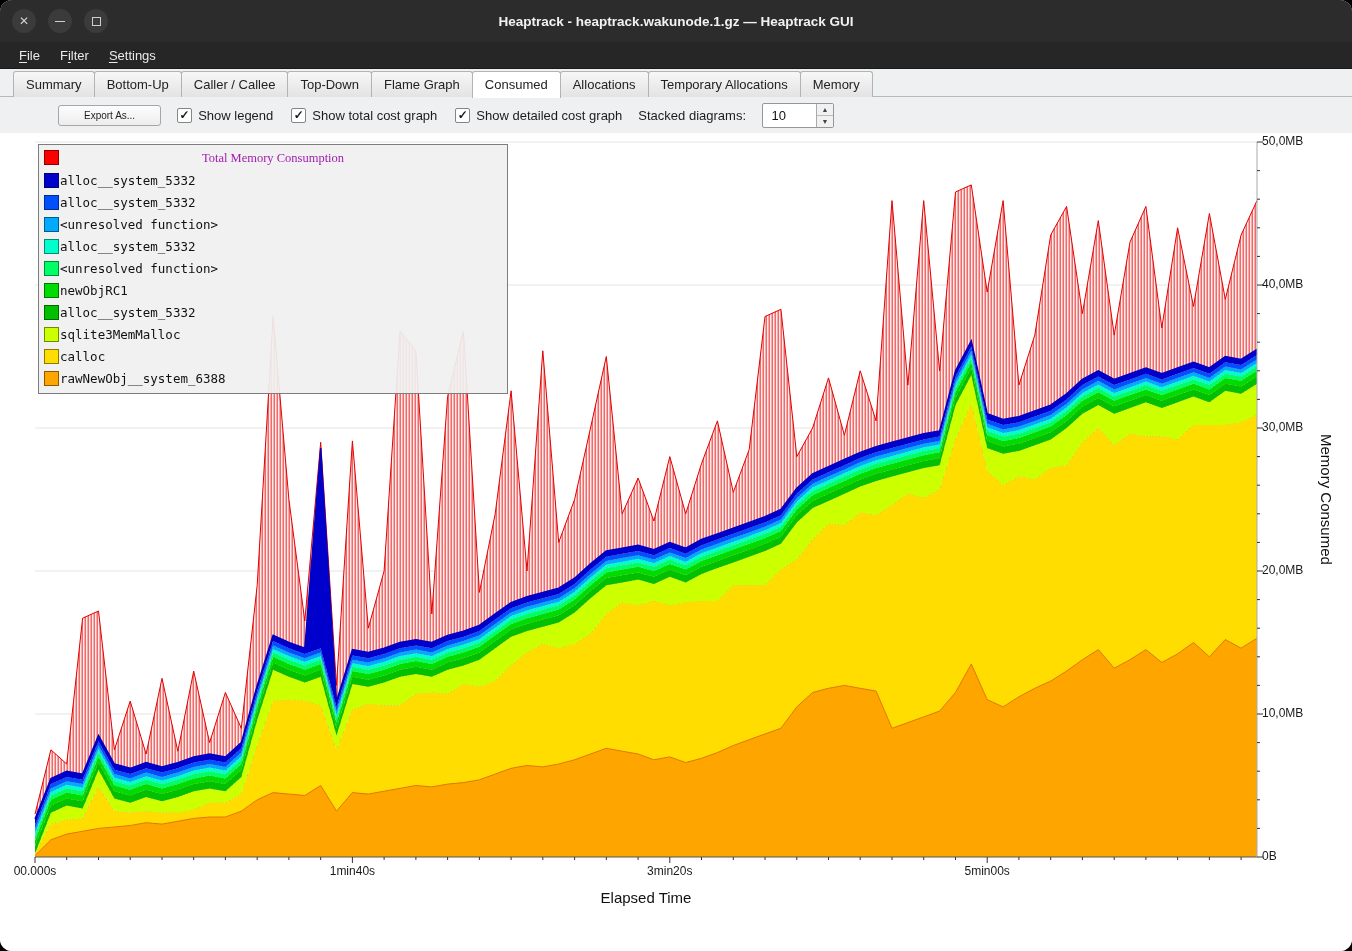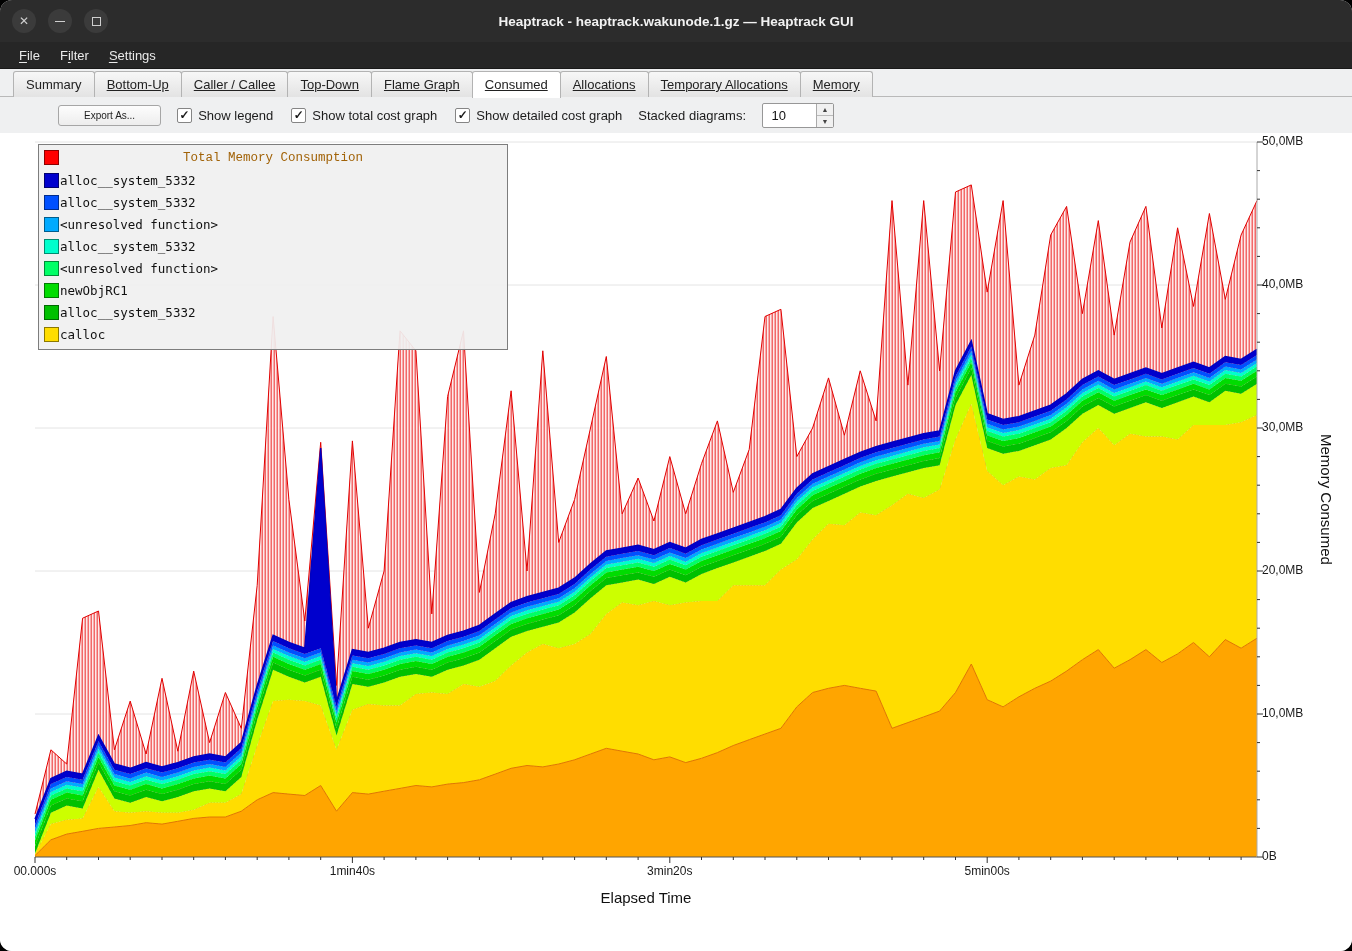--- a/index.html
+++ b/index.html
@@ -19,21 +19,21 @@
   .menubar{height:26px;background:#262626;display:flex;align-items:center;padding-left:10px;gap:2px;
     border-bottom:1px solid #191919;}
   .menuitem{color:#e9e9e9;font-size:13px;padding:3px 9px;}
   .menuitem u{text-underline-offset:2px;}
 
   
   .tabbar{height:28px;background:#eff0f1;display:flex;align-items:flex-end;padding-left:13px;position:relative;}
   .tabbar::after{content:'';position:absolute;left:0;right:0;bottom:0;height:1px;background:#b9b9b9;}
   .tab{position:relative;z-index:1;border:1px solid #b3b3b3;border-bottom:none;border-radius:3px 3px 0 0;
     padding:5px 12px;background:linear-gradient(#f7f7f7,#e3e3e3);font-size:13px;color:#222;white-space:nowrap;}
-  .tab+.tab{margin-left:-1px;text-decoration:underline;}
+  .tab+.tab{margin-left:-1px;}
   .tab.active{background:#fff;z-index:3;padding-bottom:6px;margin-bottom:-1px;}
 
   
   .toolbar{height:36px;display:flex;align-items:center;gap:16px;padding-left:14px;background:#eff0f1;}
   .exportbtn{font-size:10px;padding:4px 25px;border:1px solid #a6a6a6;border-radius:3px;
     background:linear-gradient(#fdfdfd,#ededed);color:#1e1e1e;font-family:inherit;margin-left:44px;}
   #cbwrap{display:flex;align-items:center;gap:18px;}
   .cb{display:flex;align-items:center;gap:6px;font-size:13px;color:#1c1c1c;}
   .cbbox{width:15px;height:15px;background:#fff;border:1px solid #858585;border-radius:2px;
     display:flex;align-items:center;justify-content:center;font-size:12px;font-weight:bold;color:#181818;box-sizing:border-box;}
@@ -51,21 +51,21 @@
   .ytick{position:absolute;left:1262px;font-size:12px;color:#1a1a1a;}
   .xlabel{position:absolute;left:0;right:60px;top:756px;text-align:center;font-size:15px;color:#101010;}
   .ylabel{position:absolute;left:1318px;top:9px;height:715px;writing-mode:vertical-rl;display:flex;
     align-items:center;justify-content:center;font-size:15px;color:#101010;}
 
   
   .legend{position:absolute;left:38px;top:11px;width:468px;background:rgba(240,240,240,0.93);
     border:1px solid #7d7d7d;padding:2px 0 4px;}
   .legtitle-row{position:relative;height:22px;}
   .legtitle-row .legswatch{position:absolute;left:5px;top:3px;}
-  .legtitle{text-align:center;line-height:22px;font-family:Liberation Mono, monospace;font-size:12.5px;color:#a16207;}
+  .legtitle{text-align:center;line-height:22px;font-family:Liberation Serif, serif;font-size:12.5px;color:#a21caf;}
   .legrow{display:flex;align-items:center;height:22px;padding-left:5px;gap:1px;}
   .legswatch{width:15px;height:15px;border:1px solid rgba(0,0,0,0.45);box-sizing:border-box;}
   .leglabel{font-family:"DejaVu Sans Mono",monospace;font-size:12.5px;color:#111;}
 </style>
 </head>
 <body>
 
 <div class="window">
 
   <div class="titlebar">
@@ -261,21 +261,29 @@
         </div>
         <div class="legrow">
           <span class="legswatch" style="background: rgb(0, 220, 0);"></span>
           <span class="leglabel">newObjRC1</span>
         </div>
         <div class="legrow">
           <span class="legswatch" style="background: rgb(0, 192, 0);"></span>
           <span class="leglabel">alloc__system_5332</span>
         </div>
         <div class="legrow">
+          <span class="legswatch" style="background: rgb(204, 255, 0);"></span>
+          <span class="leglabel">sqlite3MemMalloc</span>
+        </div>
+        <div class="legrow">
           <span class="legswatch" style="background: rgb(255, 221, 0);"></span>
           <span class="leglabel">calloc</span>
+        </div>
+        <div class="legrow">
+          <span class="legswatch" style="background: rgb(255, 165, 0);"></span>
+          <span class="leglabel">rawNewObj__system_6388</span>
         </div>
       </div>
     <div class="xlabel">Elapsed Time</div>
     <div class="ylabel">Memory Consumed</div>
   </div>
 
 </div>
 
 </body></html>

